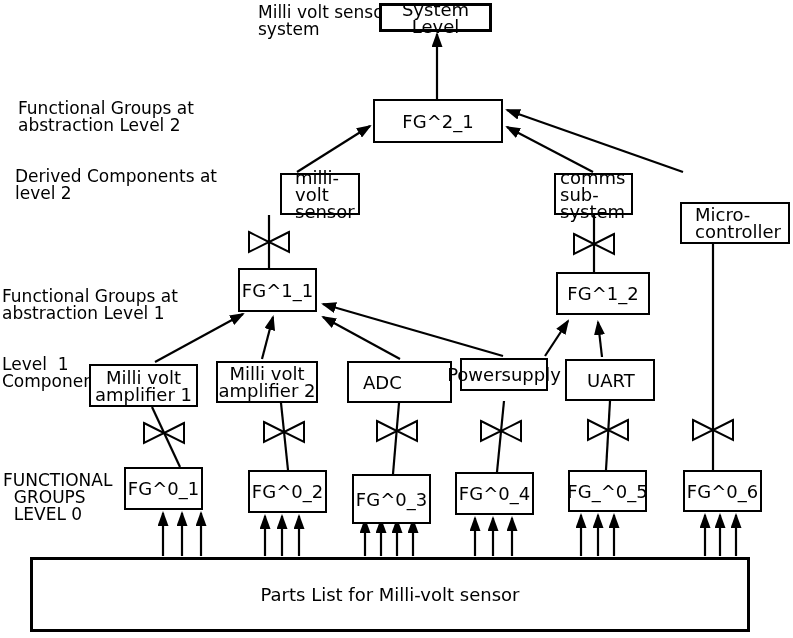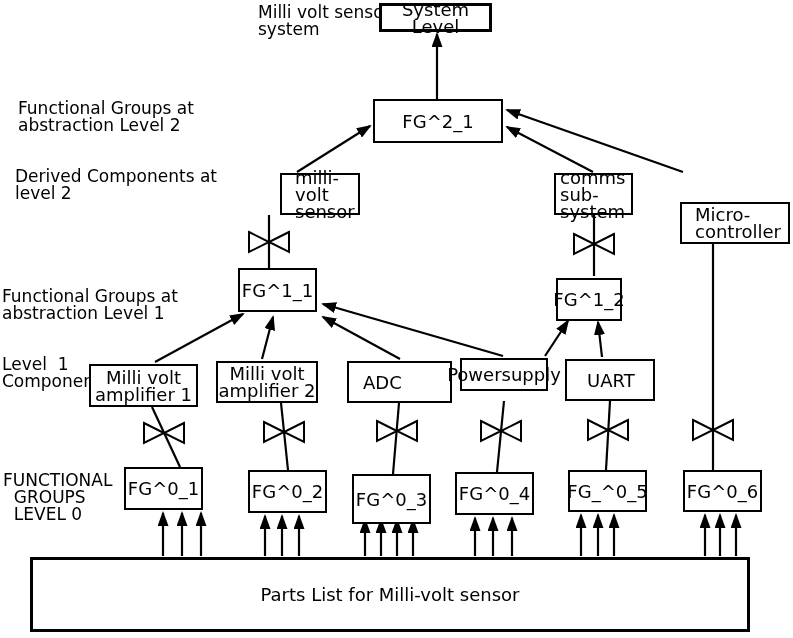--- a/index.html
+++ b/index.html
@@ -105,21 +105,21 @@
   <div class="box" style="left:373px;top:99px;width:130px;height:44px;"><span>FG^2_1</span></div>
 
   <div class="box align-left" style="left:240px;top:173px;width:80px;height:42px;padding-left:13px;margin-left:40px;"><span>milli-volt
 sensor</span></div>
   <div class="box align-left" style="left:554px;top:173px;width:79px;height:42px;padding-left:4px;"><span>comms
 sub-system</span></div>
   <div class="box align-left" style="left:680px;top:173px;width:110px;height:42px;padding-left:13px;margin-top:29px;"><span>Micro-
 controller</span></div>
 
   <div class="box" style="left:238px;top:268px;width:79px;height:44px;"><span>FG^1_1</span></div>
-  <div class="box" style="left:556px;top:278px;width:66px;height:43px;"><span>FG^1_2</span></div>
+  <div class="box" style="left:556px;top:272px;width:94px;height:43px;"><span>FG^1_2</span></div>
 
   <div class="box" style="left:89px;top:364px;width:109px;height:43px;"><span>Milli volt
 amplifier 1</span></div>
   <div class="box" style="left:216px;top:361px;width:102px;height:42px;"><span>Milli volt
 amplifier 2</span></div>
   <div class="box align-left" style="left:347px;top:361px;width:105px;height:42px;padding-left:14px;"><span>ADC</span></div>
   <div class="box" style="left:460px;top:358px;width:88px;height:33px;"><span>Powersupply</span></div>
   <div class="box align-left" style="left:565px;top:359px;width:90px;height:42px;padding-left:20px;"><span>UART</span></div>
 
   <div class="box" style="left:124px;top:467px;width:79px;height:43px;"><span>FG^0_1</span></div>

